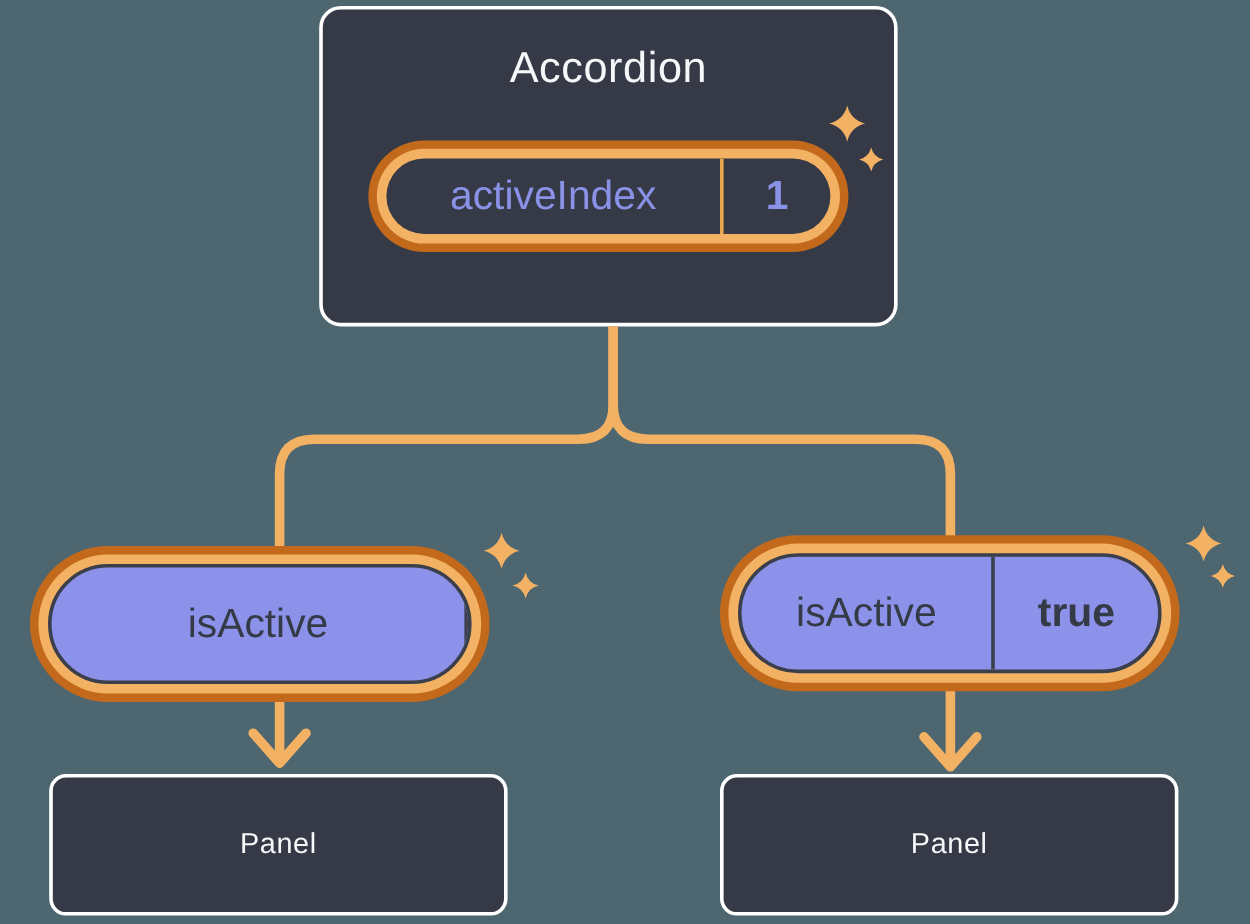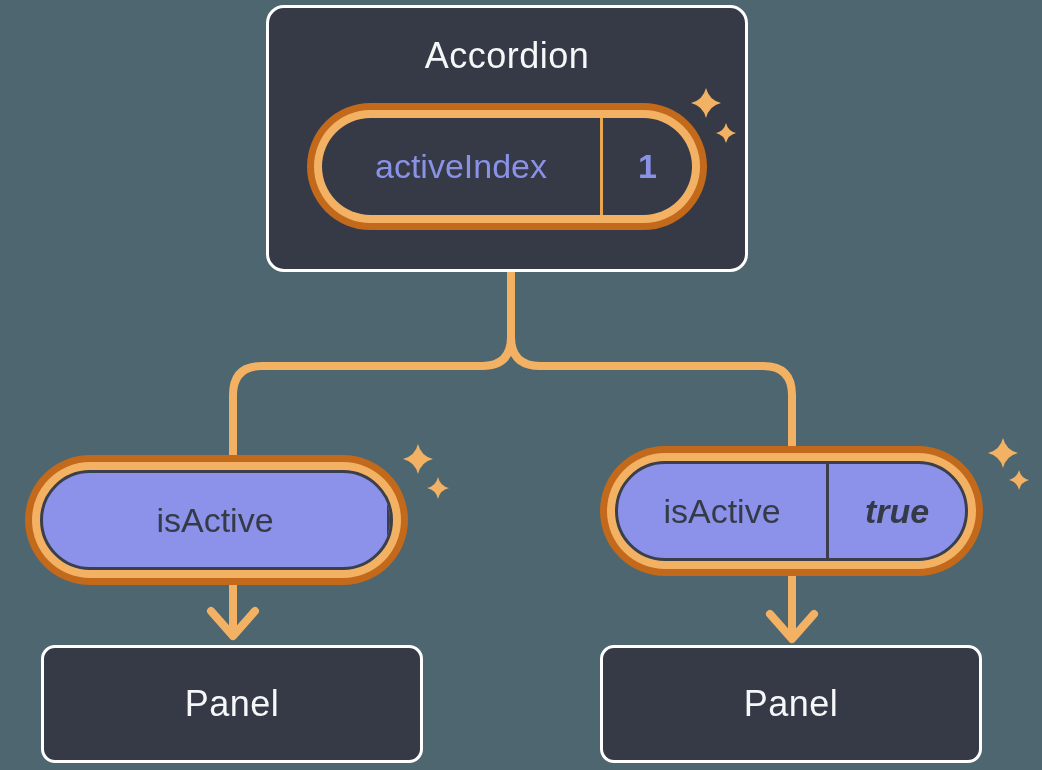--- a/index.html
+++ b/index.html
@@ -42,21 +42,21 @@
     height: 96px;
     display: flex; align-items: center; justify-content: center;
     color: var(--light-text);
     font-size: 36px; font-weight: 400; letter-spacing: 0.5px;
   }
   .panel-box {
     width: 382px; height: 118px; top: 645px;
     border-radius: 14px;
     display: flex; align-items: center; justify-content: center;
     color: var(--light-text);
-    font-size: 36px; font-weight: 500; letter-spacing: 0.5px;
+    font-size: 24px; font-weight: 500; letter-spacing: 0.5px;
   }
   .panel-left  { left: 41px; }
   .panel-right { left: 600px; }
   
   .wires {
     position: absolute; left: 0; top: 0;
     width: 1042px; height: 770px;
     z-index: 2; pointer-events: none;
   }
   
@@ -87,28 +87,28 @@
   .seg-sep { width: 3px; align-self: stretch; }
   .seg-val {
     display: flex; align-items: center; justify-content: center;
     font-size: 34px; font-weight: bold;
   }
   .core-state .seg-name, .core-state .seg-val { color: var(--purple-text); }
   .core-state .seg-sep { background: var(--divider-orange); }
   .core-prop .seg-name, .core-prop .seg-val { color: var(--dark-text); }
   .core-prop .seg-sep { background: var(--pill-outline); }
 
-  .pill-state { left: 307px; top: 103px; width: 400px; height: 127px; }
+  .pill-state { left: 307px; top: 117px; width: 400px; height: 93px; }
   .pill-state .seg-val { width: 89px; }
 
   .pill-prop-left { left: 25px; top: 455px; width: 383px; height: 130px; }
   .pill-prop-left .seg-val { width: 146px; }
 
   .pill-prop-right { left: 600px; top: 446px; width: 383px; height: 130px; }
-  .pill-prop-right .seg-val { width: 136px; font-style: italic; }
+  .pill-prop-right .seg-val { width: 136px; }
 </style>
 </head>
 <body>
 
 <div class="stage">
 
   <div class="node-box root-box">
     <div class="root-title">Accordion</div>
   </div>
 

